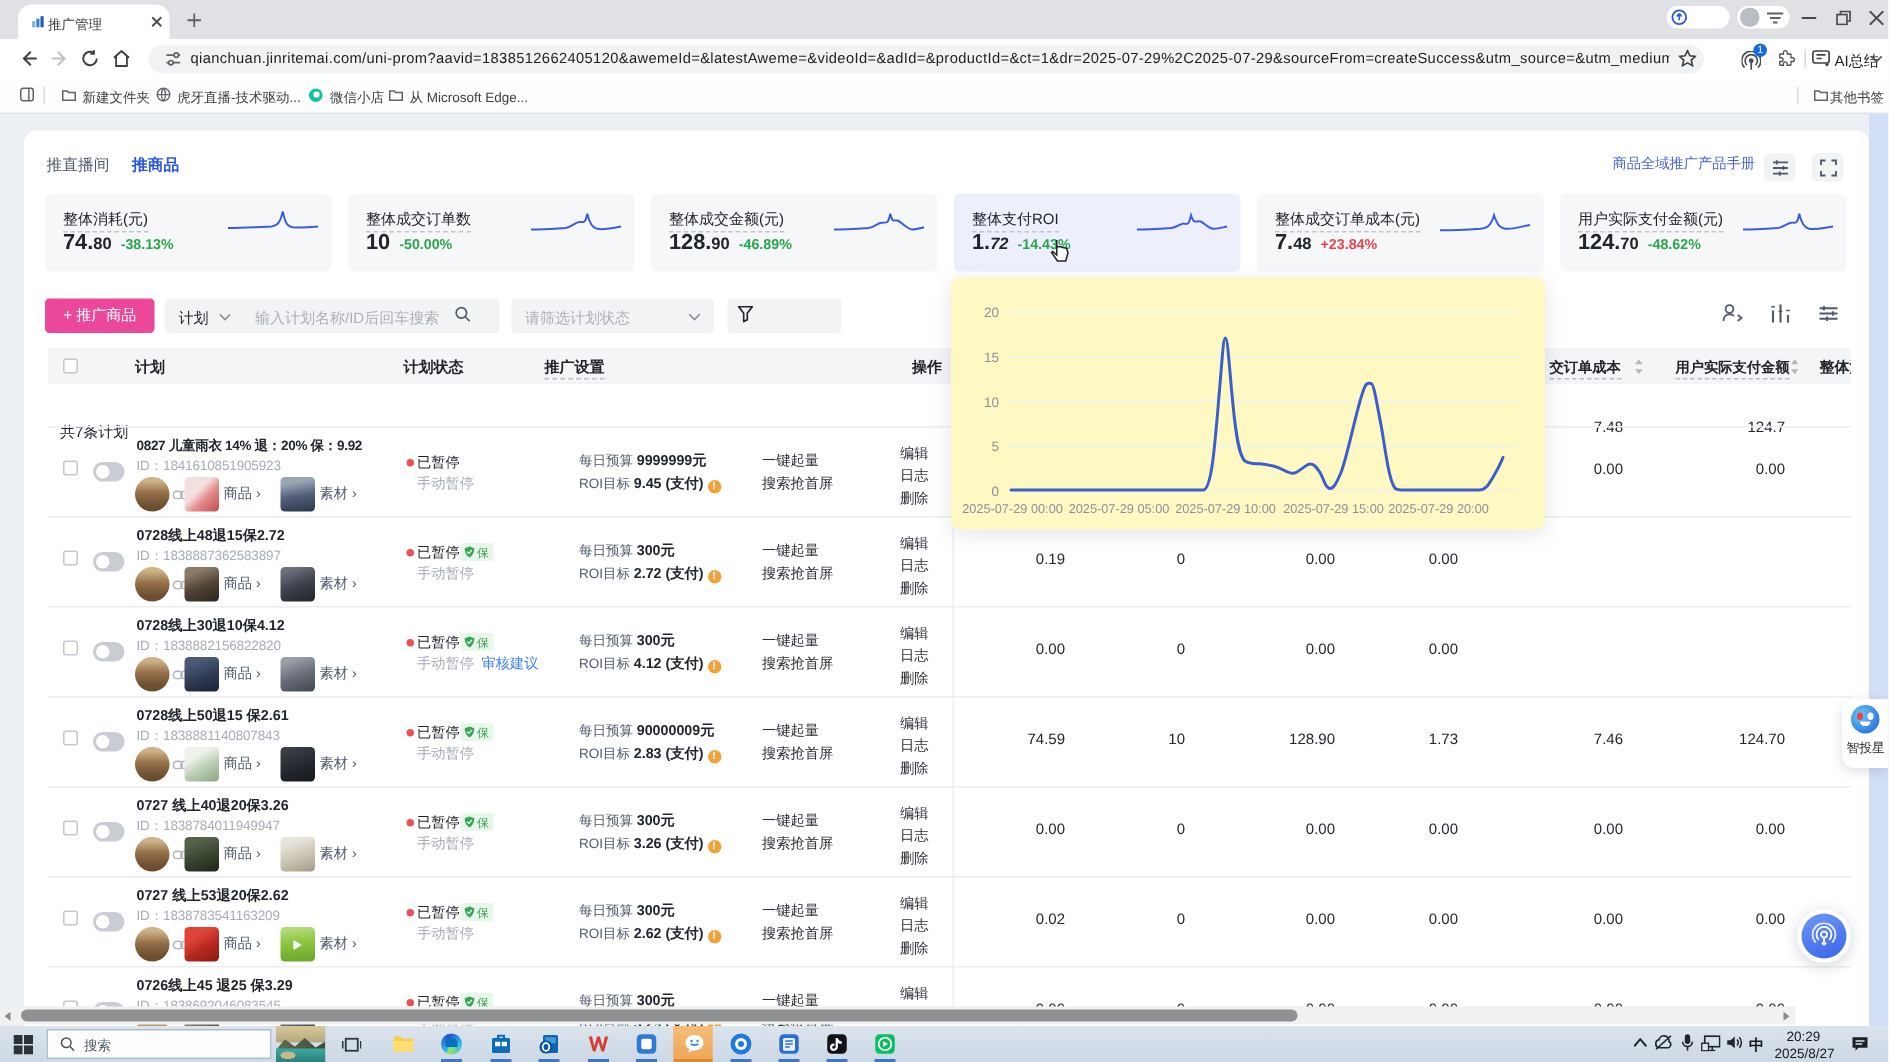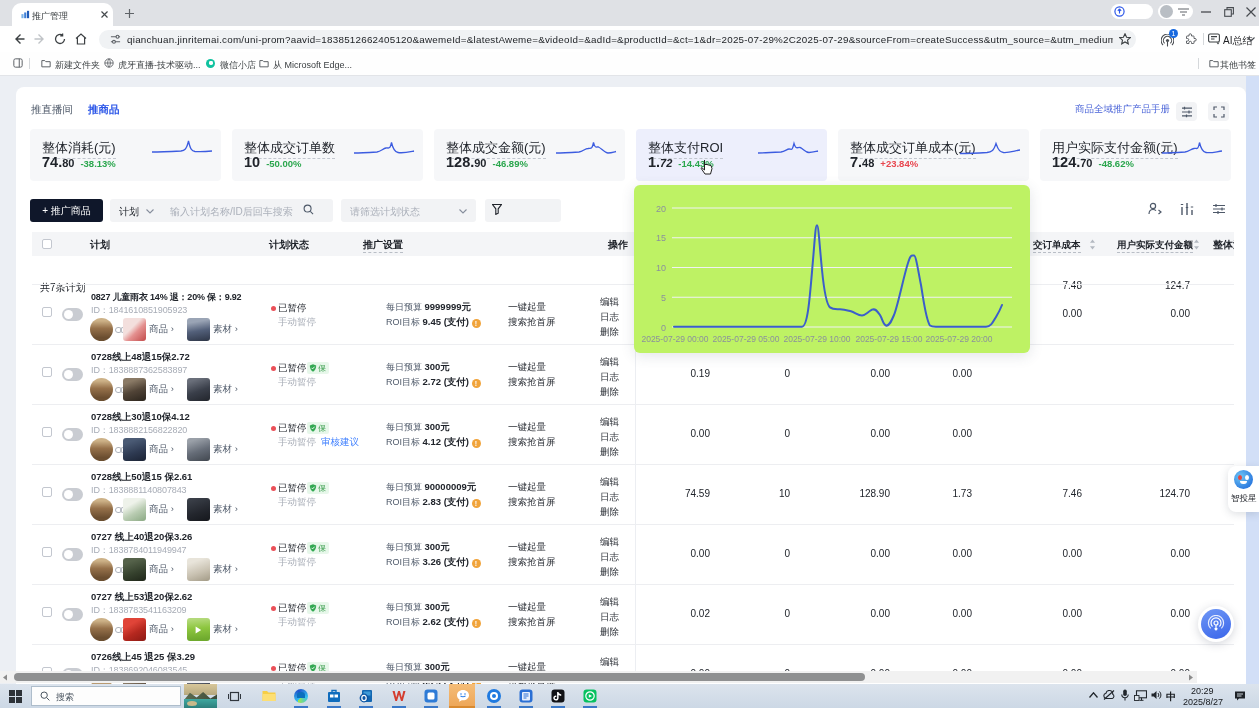--- a/index.html
+++ b/index.html
@@ -17,21 +17,21 @@
   #urlpill { left:99px; top:29.5px; width:1037px; height:19px; background:#f0f2f4; border-radius:10px; }
   #bookmarks { left:0; top:52px; width:1259px; height:24px; background:#fefefe; border-bottom:1px solid #e2e4e8; }
   .bmtext { font-size:9px; color:#3c4043; }
 
   
   #page { left:0; top:76px; width:1259px; height:608px; background:#eceff4; }
   #panel { left:16px; top:11px; width:1230px; height:597px; background:#fff; border-radius:8px 8px 0 0; }
   #rightstrip { left:1246px; top:0px; width:13px; height:608px; background:#d2dff7; }
 
   .card { top:53px; width:191px; height:52px; background:#f6f7f9; border-radius:4px; }
-  .card .t { position:absolute; left:12px; top:10px; font-size:13px; color:#20242b; border-bottom:1px dashed #c2c7cf; padding-bottom:1px;}
+  .card .t { position:absolute; left:12px; top:10px; font-size:10px; color:#20242b; border-bottom:1px dashed #c2c7cf; padding-bottom:1px;}
   .card .p { position:absolute; top:31px; font-size:9.5px; font-weight:bold; }
   .green { color:#2aa64d; } .red { color:#e8464f; }
   .spark { position:absolute; right:8px; top:8px; }
   
   #page { overflow:hidden; }
   .hdr { font-size:10px; color:#20242b; font-weight:bold; }
   .trow { position:absolute; left:32px; width:1202px; height:60px; border-top:1px solid #edeef1; overflow:hidden; }
   .trow > * { position:absolute; }
   .ck { left:10px; top:22px; width:10px; height:10px; border:1px solid #c3c7cf; border-radius:2px; background:#fff; }
   .tg { left:30px; top:23px; width:21px; height:13px; border-radius:7px; background:#c9ccd2; }
@@ -272,21 +272,21 @@
         <svg class="spark" width="62" height="22" viewBox="0 0 62 22">
             <path d="M1 16 C8 16 16 15.5 24 15 C28 14.5 30 12 33 11.5 C36 11 37 13.5 38.5 5.5 C40 12 42 15 45 15.5 C50 16.5 56 14.5 61 14" fill="none" stroke="#3c5ce0" stroke-width="1.3"></path>
           </svg>
         <div class="abs" style="left:12px;top:25px;display:flex;align-items:baseline;">
           <span style="font-size:14.5px;font-weight:bold;color:#20242b;">124.<span style="font-size:11px;">70</span></span>
           <span class="p green" style="position:static;margin-left:6px;">-48.62%</span>
         </div>
       </div>
     </div>
     <div class="abs" id="toolbar">
-      <div class="abs" style="left:30px;top:123px;width:73px;height:23px;border-radius:3px;background:#0f172a;color:#fff;font-size:10px;text-align:center;line-height:23px;">+ 推广商品</div>
+      <div class="abs" style="left:30px;top:123px;width:73px;height:23px;border-radius:3px;background:#ec4899;color:#fff;font-size:10px;text-align:center;line-height:23px;">+ 推广商品</div>
       <div class="abs" style="left:110px;top:123px;width:223px;height:23px;border-radius:3px;background:#f2f3f5;"></div>
       <span class="abs" style="left:119px;top:129px;font-size:10px;color:#20242b;">计划</span>
       <svg class="abs" style="left:146px;top:133px" width="8" height="5" viewBox="0 0 8 5">
           <path d="M0.5 0.5 L4 4 L7.5 0.5" stroke="#868e9c" stroke-width="1.1" fill="none"></path>
         </svg>
       <span class="abs" style="left:170px;top:129px;font-size:10px;color:#abb0ba;">输入计划名称/ID后回车搜索</span>
       <svg class="abs" style="left:303px;top:128px" width="11" height="11" viewBox="0 0 12 12">
           <circle cx="5" cy="5" r="3.8" fill="none" stroke="#4e5969" stroke-width="1.2"></circle>
           <path d="M8 8 L11 11" stroke="#4e5969" stroke-width="1.2"></path>
         </svg>
@@ -576,21 +576,21 @@
         <span class="op1">编辑</span>
           <span class="op2">日志</span>
         <span class="num n1">0.00</span>
           <span class="num n2">0</span>
           <span class="num n3">0.00</span>
           <span class="num n4">0.00</span>
           <span class="num n5">0.00</span>
           <span class="num n6">0.00</span>
       </div>
     </div>
-    <div class="abs" id="popup" style="left:634px;top:109px;width:396px;height:168px;background:#bef264;border-radius:6px;box-shadow:0 3px 14px rgba(60,70,90,0.14);">
+    <div class="abs" id="popup" style="left:634px;top:109px;width:396px;height:168px;background:#fef9c3;border-radius:6px;box-shadow:0 3px 14px rgba(60,70,90,0.14);">
       <svg width="396" height="168" viewBox="0 0 396 168">
         <g stroke="#f0f1f4" stroke-width="1">
           <line x1="38" y1="23" x2="378" y2="23"></line>
           <line x1="38" y1="52.75" x2="378" y2="52.75"></line>
           <line x1="38" y1="82.5" x2="378" y2="82.5"></line>
           <line x1="38" y1="112.25" x2="378" y2="112.25"></line>
           <line x1="38" y1="142" x2="378" y2="142"></line>
         </g>
         <g font-family="Liberation Sans,sans-serif" font-size="9" fill="#8b919c" text-anchor="end">
           <text x="32" y="26.5">20</text>

